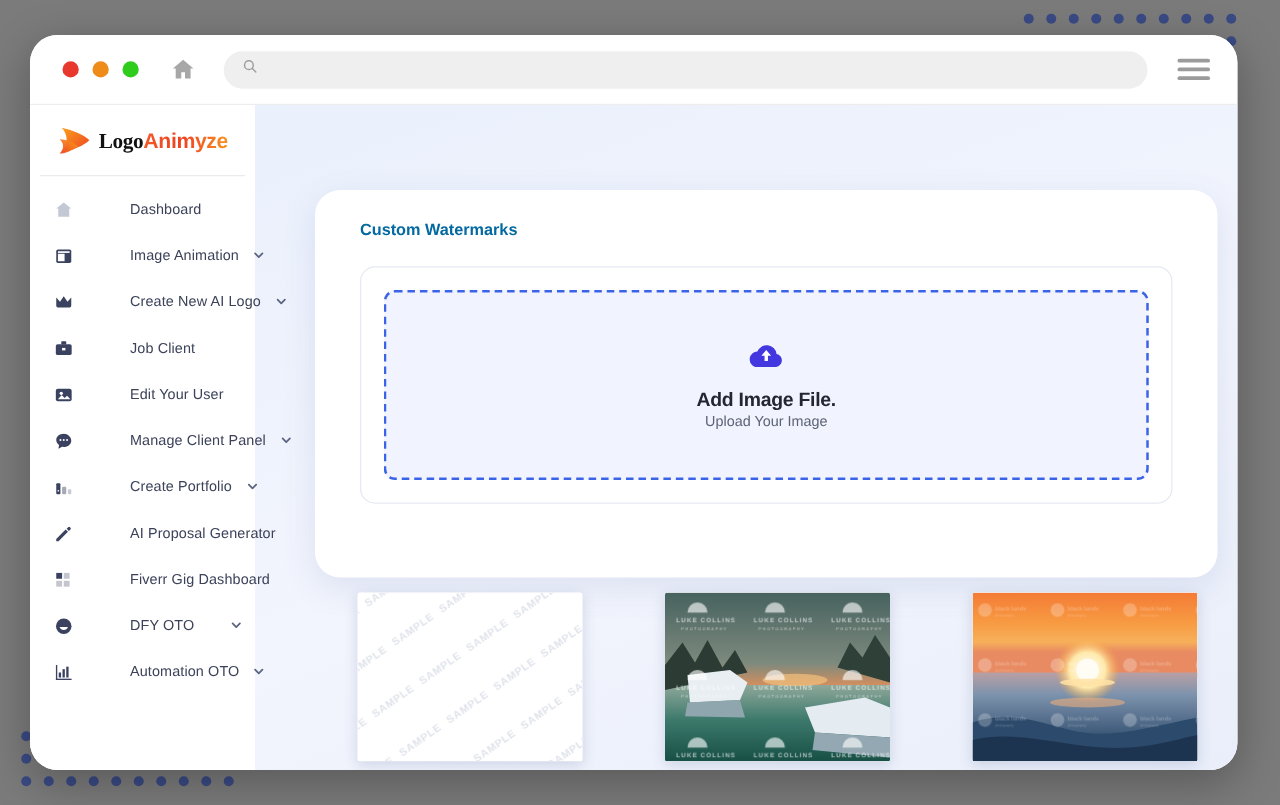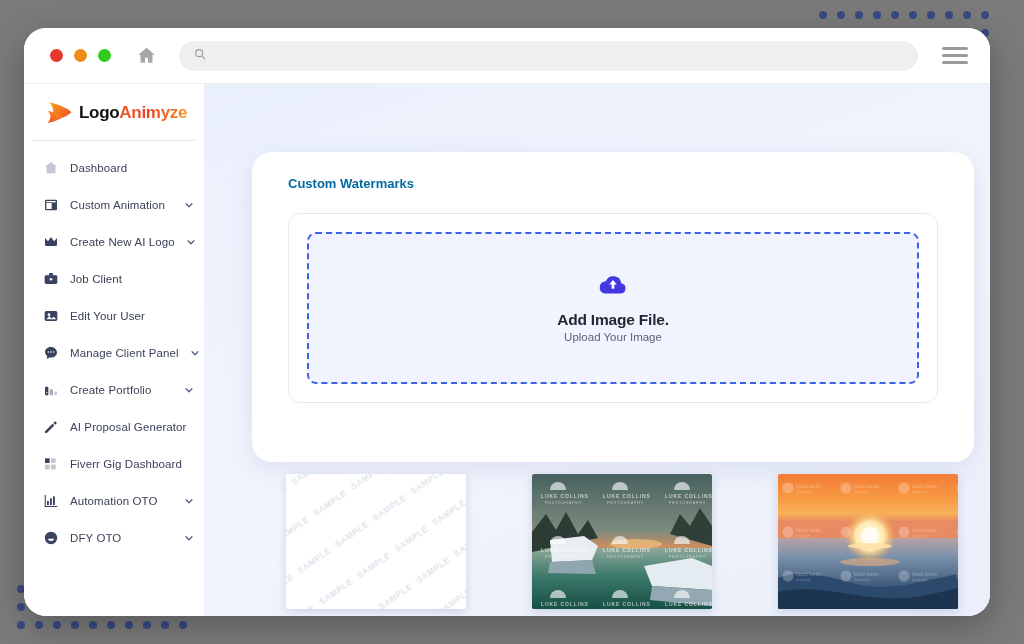--- a/index.html
+++ b/index.html
@@ -91,41 +91,42 @@
     z-index: 3;
   }
   #brand-logo {
     display: flex; align-items: center; gap: 5px;
     padding: 6px 12px 14px 14px;
     border-bottom: 1px solid #eaeaea;
     margin: 0 8px 8px 8px;
   }
   #brand-mark { width: 28px; height: 26px; flex: 0 0 28px; }
   .brand-text { font-size: 17px; font-weight: bold; letter-spacing: -0.3px; }
-  .brand-a { color: #111; }
+  .brand-a { color: #111; font-family: Liberation Serif, serif; }
   .brand-b {
     background: linear-gradient(90deg, #f05a28 0%, #ef4123 45%, #f7911e 100%);
     -webkit-background-clip: text; background-clip: text;
     -webkit-text-fill-color: transparent; color: #ef4b23;
   }
 
   .nav-item {
     display: flex; align-items: center;
     gap: 11px;
     padding: 7px 10px 7px 18px;
     cursor: pointer;
     min-height: 37px;
   }
   .nav-icon { width: 17px; height: 17px; flex: 0 0 17px; display:flex; align-items:center; justify-content:center; }
   .nav-icon svg { fill: #3a4260; }
   .nav-icon.muted svg { fill: #c3c8d4; }
   .nav-label {
     font-size: 11.5px; color: #3b4259;
     white-space: nowrap; flex: 1;
     letter-spacing: 0.1px;
+    margin-left: 34px;
   }
   .chev { width: 10px; flex: 0 0 10px; }
   .chev svg { stroke: #5b6480; fill: none; stroke-width: 1.7; }
 
   
   #main-area {
     flex: 1; position: relative;
     background: linear-gradient(160deg,#eaf0fc 0%, #f2f5fd 55%, #e9eefa 100%);
     border-bottom-right-radius: 22px;
     overflow: hidden;
@@ -330,21 +331,21 @@
             <span class="nav-label">Dashboard</span>
           </div>
           <div class="nav-item">
             <span class="nav-icon">
               <svg viewBox="0 0 24 24" width="16" height="16">
                 <rect x="3" y="4" width="18" height="16" rx="2"></rect>
                 <rect x="5" y="9" width="8" height="9" fill="#fff"></rect>
                 <rect x="5" y="6" width="14" height="2" fill="#fff"></rect>
               </svg>
             </span>
-            <span class="nav-label">Custom Animation</span>
+            <span class="nav-label">Image Animation</span>
             <span class="chev"><svg viewBox="0 0 12 12" width="10" height="10">
                 <polyline points="2.5,4.5 6,8 9.5,4.5" stroke-linecap="round" stroke-linejoin="round"></polyline>
               </svg></span>
           </div>
           <div class="nav-item">
             <span class="nav-icon">
               <svg viewBox="0 0 24 24" width="16" height="16">
                 <path d="M3 6l4.5 5L12 4.5 16.5 11 21 6v10a2 2 0 0 1-2 2H5a2 2 0 0 1-2-2V6z"></path>
               </svg>
             </span>
@@ -413,44 +414,44 @@
           <div class="nav-item">
             <span class="nav-icon">
               <svg viewBox="0 0 24 24" width="16" height="16">
                 <rect x="3" y="3.5" width="7" height="7"></rect>
                 <rect x="12" y="3.5" width="7" height="7" opacity="0.3"></rect>
                 <rect x="3" y="13" width="7" height="7" opacity="0.3"></rect>
                 <rect x="12" y="13" width="7" height="7" opacity="0.3"></rect>
               </svg>
             </span>
             <span class="nav-label">Fiverr Gig Dashboard</span>
+          </div>
+          <div class="nav-item">
+            <span class="nav-icon">
+              <svg viewBox="0 0 24 24" width="16" height="16">
+                <circle cx="12" cy="12" r="9.3"></circle>
+                <path d="M7 13a5.3 5.3 0 0 0 10 0z" fill="#fff"></path>
+              </svg>
+            </span>
+            <span class="nav-label">DFY OTO</span>
+            <span class="chev"><svg viewBox="0 0 12 12" width="10" height="10">
+                <polyline points="2.5,4.5 6,8 9.5,4.5" stroke-linecap="round" stroke-linejoin="round"></polyline>
+              </svg></span>
           </div>
           <div class="nav-item">
             <span class="nav-icon">
               <svg viewBox="0 0 24 24" width="16" height="16">
                 <rect x="2.6" y="3" width="1.6" height="18"></rect>
                 <rect x="2.6" y="19.4" width="18.8" height="1.6"></rect>
                 <rect x="6" y="12" width="2.8" height="6"></rect>
                 <rect x="10.5" y="8" width="2.8" height="10"></rect>
                 <rect x="15" y="5" width="2.8" height="13"></rect>
               </svg>
             </span>
             <span class="nav-label">Automation OTO</span>
-            <span class="chev"><svg viewBox="0 0 12 12" width="10" height="10">
-                <polyline points="2.5,4.5 6,8 9.5,4.5" stroke-linecap="round" stroke-linejoin="round"></polyline>
-              </svg></span>
-          </div>
-          <div class="nav-item">
-            <span class="nav-icon">
-              <svg viewBox="0 0 24 24" width="16" height="16">
-                <circle cx="12" cy="12" r="9.3"></circle>
-                <path d="M7 13a5.3 5.3 0 0 0 10 0z" fill="#fff"></path>
-              </svg>
-            </span>
-            <span class="nav-label">DFY OTO</span>
             <span class="chev"><svg viewBox="0 0 12 12" width="10" height="10">
                 <polyline points="2.5,4.5 6,8 9.5,4.5" stroke-linecap="round" stroke-linejoin="round"></polyline>
               </svg></span>
           </div>
         </div>
     </nav>
 
     <main id="main-area">
 
 

